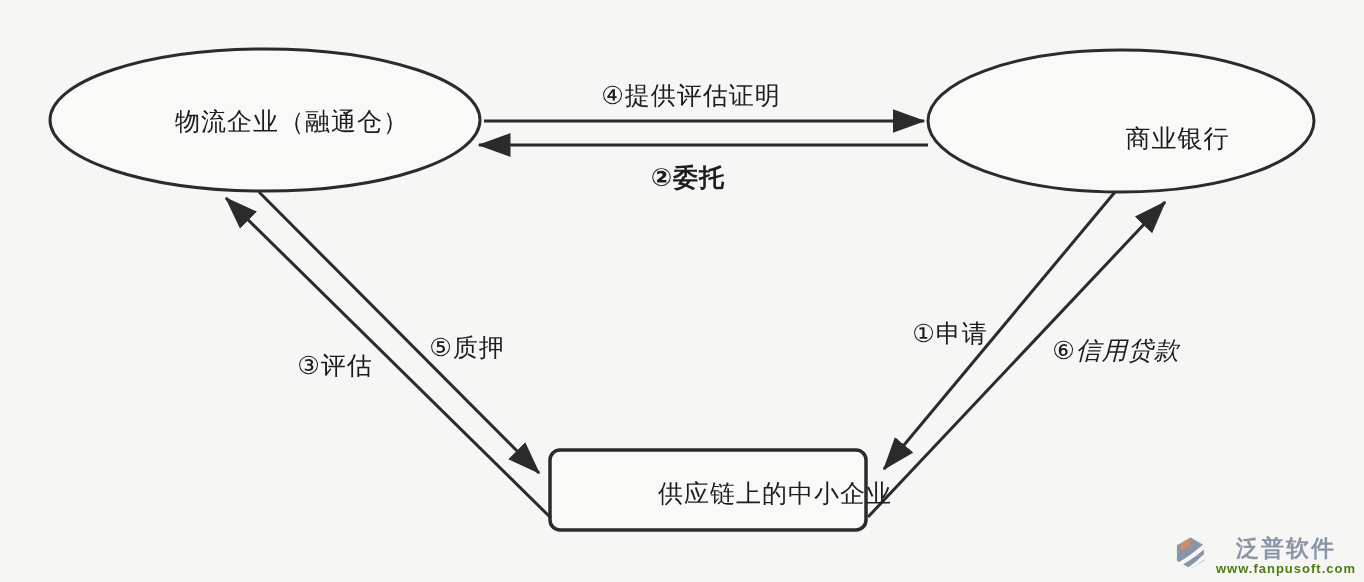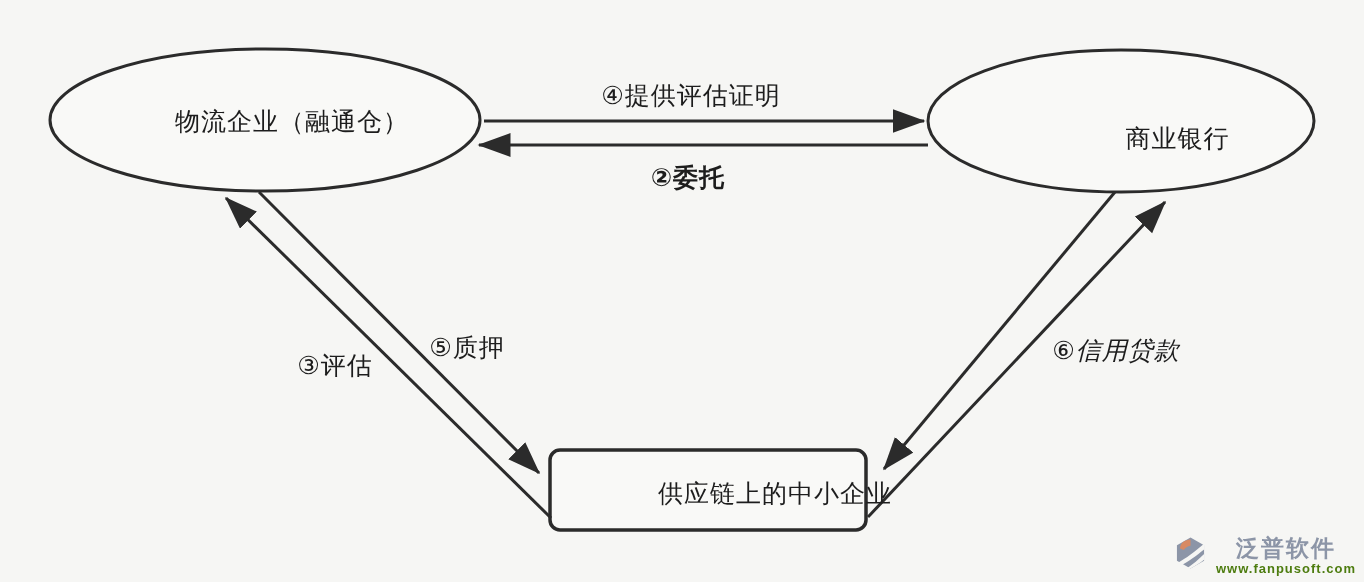--- a/index.html
+++ b/index.html
@@ -86,20 +86,21 @@
   </svg>
 
   <div class="lbl node-lbl lbl-logistics">物流企业（融通仓）</div>
   <div class="lbl node-lbl lbl-bank">商业银行</div>
   <div class="lbl node-lbl lbl-sme">供应链上的中小企业</div>
 
   <div class="lbl edge-lbl lbl-cert">④提供评估证明</div>
   <div class="lbl edge-lbl lbl-entrust">②委托</div>
   <div class="lbl edge-lbl lbl-evaluate">③评估</div>
   <div class="lbl edge-lbl lbl-pledge">⑤质押</div>
+  <div class="lbl edge-lbl lbl-apply">①申请</div>
   <div class="lbl edge-lbl lbl-credit">⑥信用贷款</div>
 
   <div class="watermark">
     <svg width="31" height="34" viewBox="0 0 32 34">
       <polygon points="16,1 30,9 30,25 16,33 2,25 2,9" fill="#8c95a7"></polygon>
       <path d="M8,6 C10.5,3.8 13.5,3 16,3 L16,9.5 C13,9.8 10.5,11.5 9,14 L5,12 C5.6,9.6 6.5,7.5 8,6 z" fill="#d88a62"></path>
       <path d="M3,27 C11,23 21,15 30,7.5 L30,13.5 C22,20 13,26.5 7,29.5 z" fill="#f6f6f4"></path>
       <path d="M12,33 C18,29 25,23 30,18 L30,24 C25,28 20,31 16,33 z" fill="#f6f6f4"></path>
     </svg>
     <div class="wm-text">

